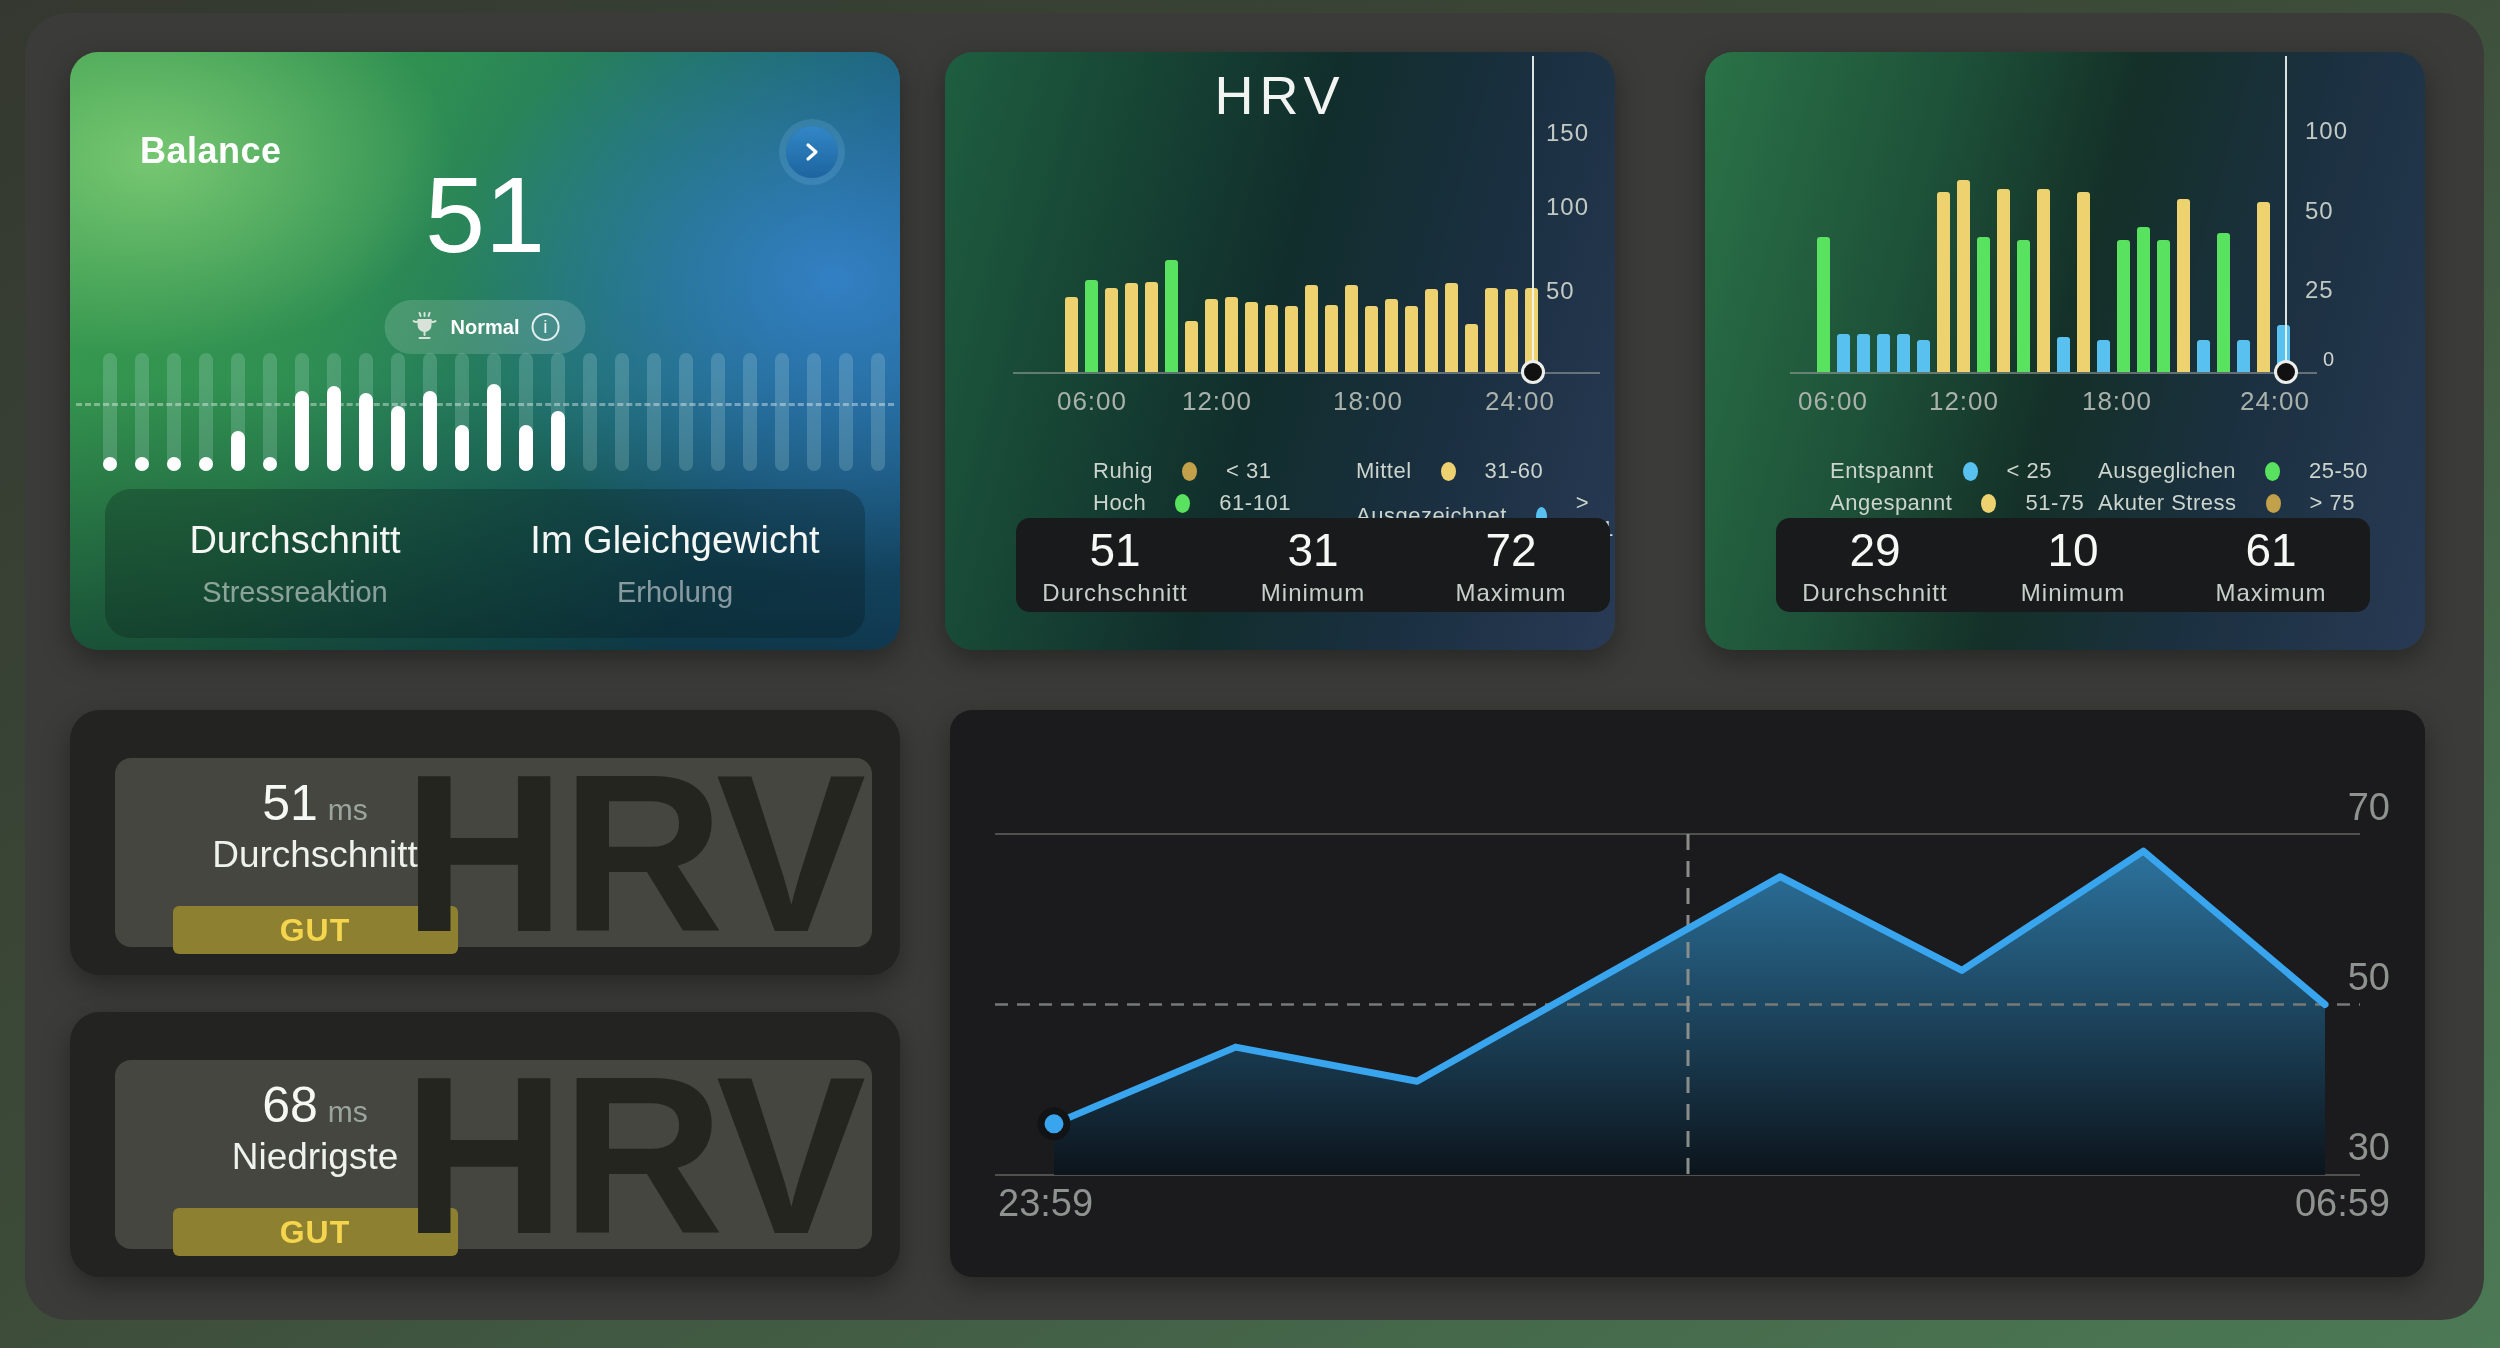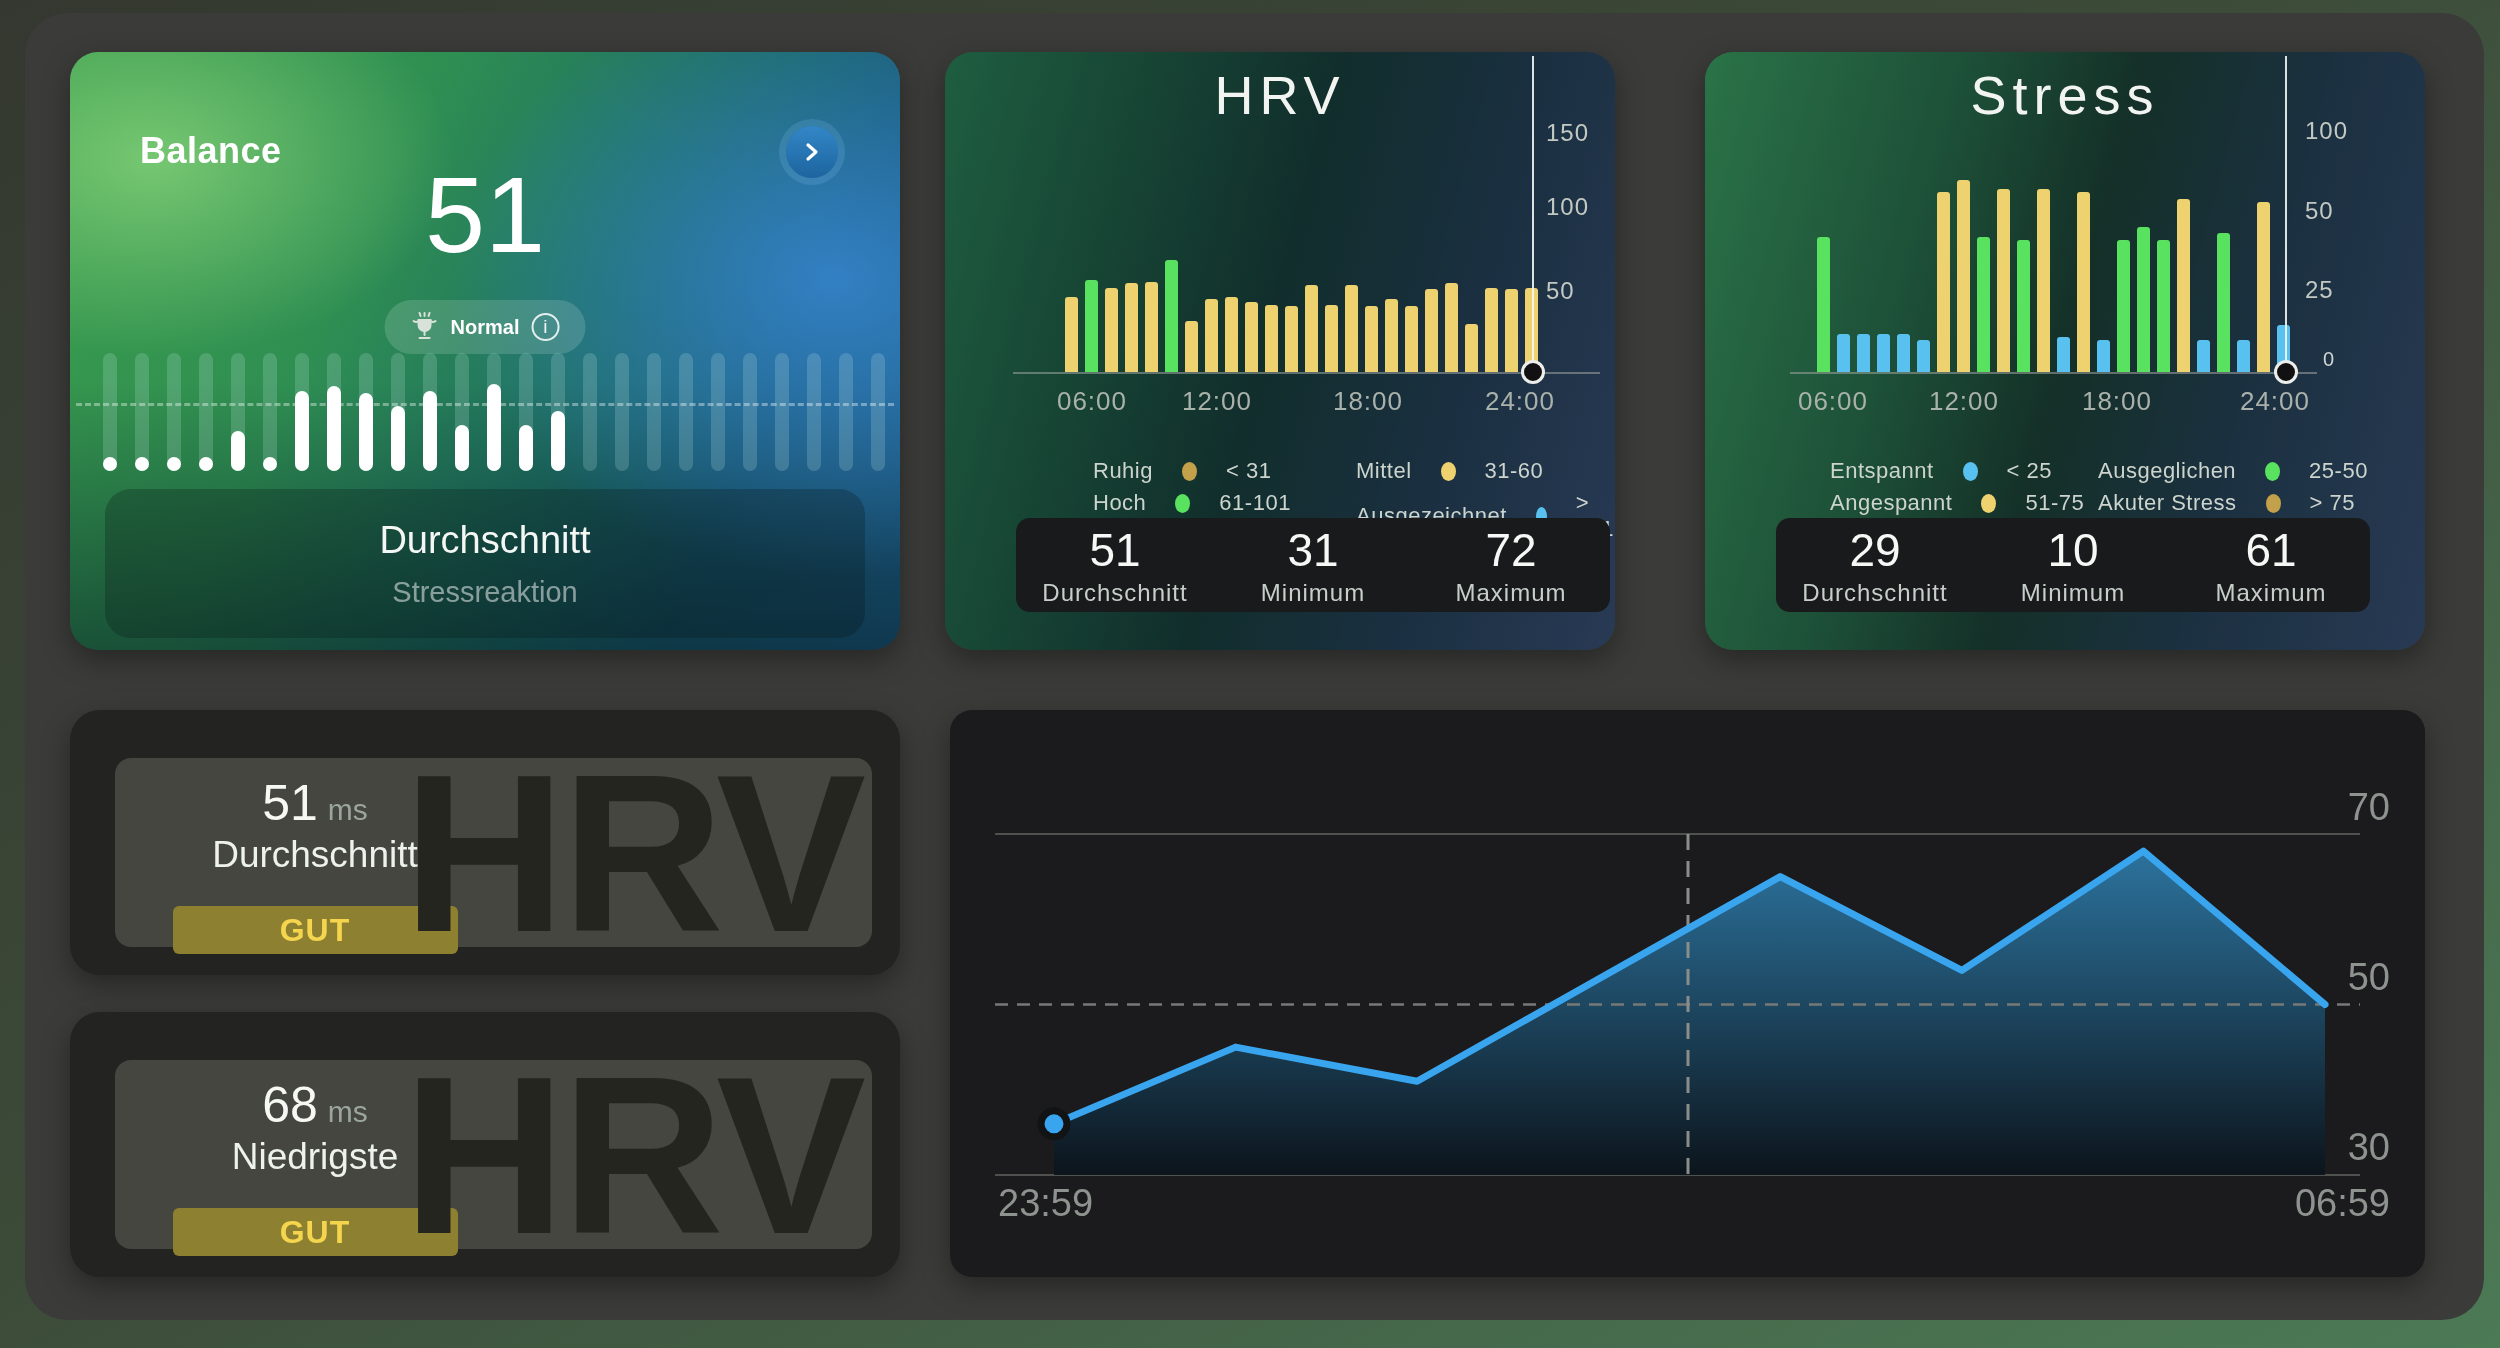--- a/index.html
+++ b/index.html
@@ -164,20 +164,24 @@
       <div class="wf-slot wf-white" style="left: 384px; height: 87px;"></div>
       <div class="wf-slot wf-white" style="left: 416px; height: 46px;"></div>
       <div class="wf-slot wf-white" style="left: 448px; height: 60px;"></div>
     </div>
   <div class="threshold"></div>
   <div class="metrics-panel" id="balanceMetrics">
       <div class="metric-cell">
         <div class="metric-value">Durchschnitt</div>
         <div class="metric-label">Stressreaktion</div>
       </div>
+      <div class="metric-cell">
+        <div class="metric-value">Im Gleichgewicht</div>
+        <div class="metric-label">Erholung</div>
+      </div>
     </div>
 </section>
 
 <section class="card chart-card-hrv">
   <h1 class="chart-title">HRV</h1>
   <div class="plot" id="hrvPlot">
       <div class="baseline" style="left: 68px; width: 587px; top: 320px;"></div>
       <div class="bar" style="left: 119.5px; height: 75px; bottom: 278px; background: rgb(238, 210, 111);"></div>
       <div class="bar" style="left: 139.5px; height: 92px; bottom: 278px; background: rgb(89, 226, 95);"></div>
       <div class="bar" style="left: 159.5px; height: 84px; bottom: 278px; background: rgb(238, 210, 111);"></div>
@@ -248,21 +252,20 @@
         <div class="stat-label">Minimum</div>
       </div>
       <div class="stat-cell">
         <div class="stat-value">72</div>
         <div class="stat-label">Maximum</div>
       </div>
     </div>
 </section>
 
 <section class="card chart-card-stress">
-  <h1 class="chart-title">Stress</h1>
   <div class="plot" id="stressPlot">
       <div class="baseline" style="left: 85px; width: 527px; top: 320px;"></div>
       <div class="bar" style="left: 111.5px; height: 135px; bottom: 278px; background: rgb(89, 226, 95);"></div>
       <div class="bar" style="left: 131.5px; height: 38px; bottom: 278px; background: rgb(88, 193, 240);"></div>
       <div class="bar" style="left: 151.5px; height: 38px; bottom: 278px; background: rgb(88, 193, 240);"></div>
       <div class="bar" style="left: 171.5px; height: 38px; bottom: 278px; background: rgb(88, 193, 240);"></div>
       <div class="bar" style="left: 191.5px; height: 38px; bottom: 278px; background: rgb(88, 193, 240);"></div>
       <div class="bar" style="left: 211.5px; height: 32px; bottom: 278px; background: rgb(88, 193, 240);"></div>
       <div class="bar" style="left: 231.5px; height: 180px; bottom: 278px; background: rgb(238, 210, 111);"></div>
       <div class="bar" style="left: 251.5px; height: 192px; bottom: 278px; background: rgb(238, 210, 111);"></div>

